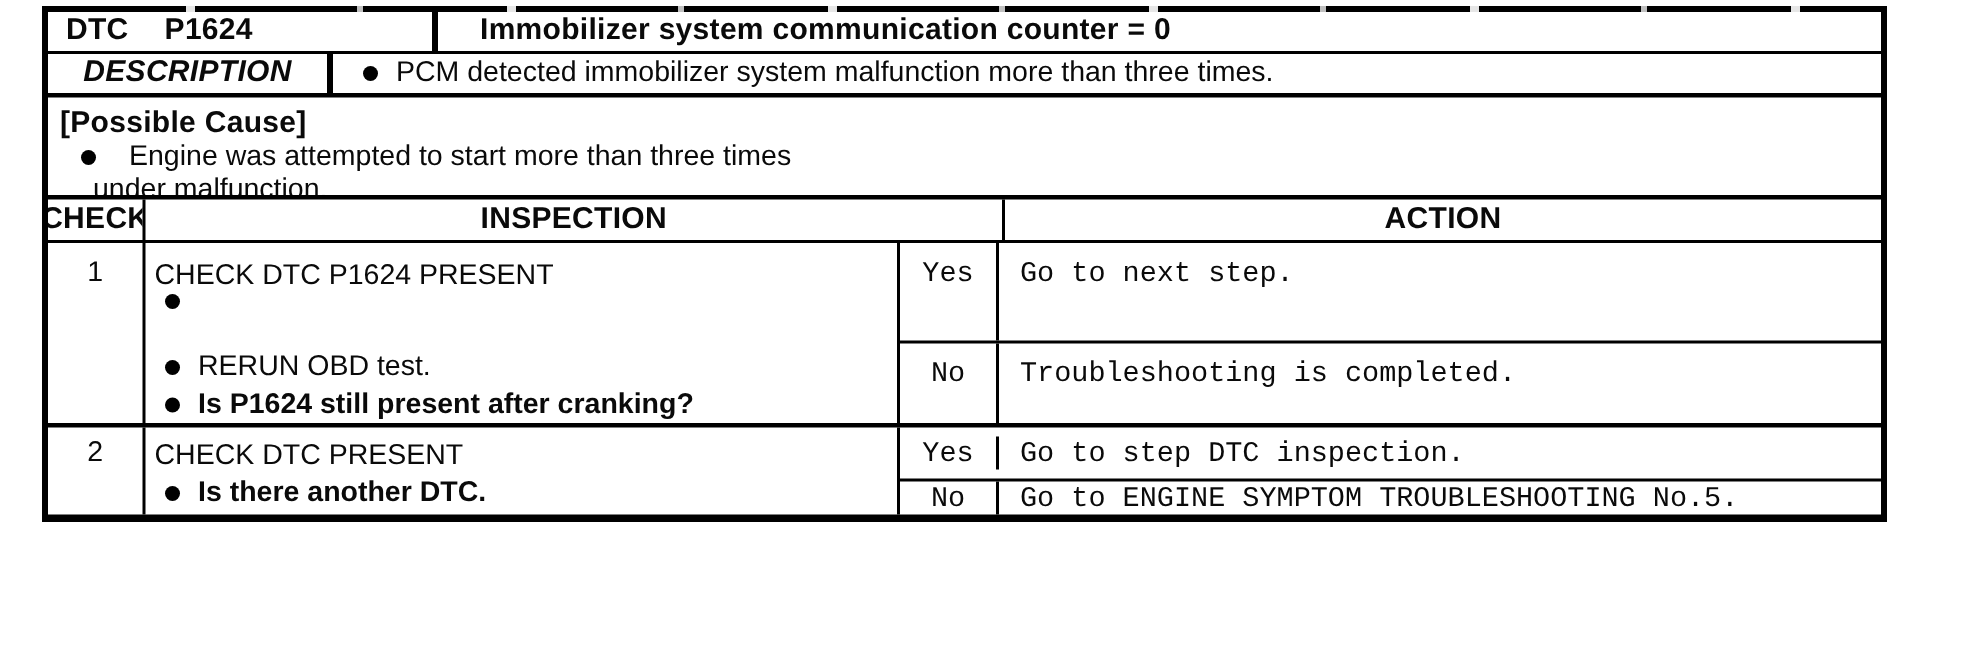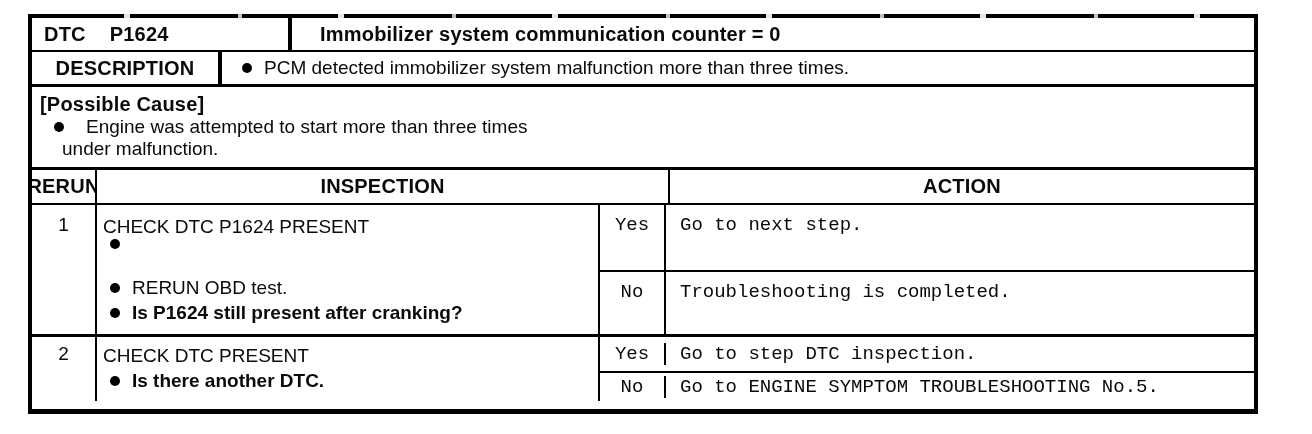--- a/index.html
+++ b/index.html
@@ -2,21 +2,21 @@
 <html><head>
 <meta charset="utf-8">
 <style>
   html,body{margin:0;padding:0;background:#f2f2f0;}
   .page{
     position:relative;width:1312px;height:434px;background:#ffffff;
     font-family:"Liberation Sans", sans-serif;color:#0a0a0a;overflow:hidden;
     -webkit-font-smoothing:none;
   }
   .tbl{
-    position:absolute;left:28px;top:14px;width:1230px;height:400px;
+    position:absolute;left:28px;top:4px;width:1230px;height:344px;
     border:4px solid #000;border-bottom-width:5px;box-sizing:border-box;
     display:flex;flex-direction:column;background:#fff;
   }
   
   .tbl::before{
     content:"";position:absolute;left:-4px;right:-4px;top:-4px;height:4px;
     background:repeating-linear-gradient(90deg,
       transparent 0 96px, rgba(255,255,255,.9) 96px 102px,
       transparent 102px 210px, rgba(255,255,255,.75) 210px 214px);
     pointer-events:none;
@@ -34,21 +34,21 @@
   .hcenter{justify-content:center;text-align:center;}
 
   
   .r-dtc{height:34px;}
   .dtc-label{width:260px;padding-left:12px;}
   .dtc-code{margin-left:24px;}
   .dtc-title{flex:1;padding-left:28px;}
 
   
   .r-desc{height:35px;}
-  .desc-label{width:190px;}
+  .desc-label{width:190px;font-style:italic;}
   .desc-body{flex:1;padding-left:20px;display:flex;align-items:center;}
 
   
   .r-cause{height:83px;display:block;padding:6px 10px 0 8px;}
   .cause-head{line-height:23px;}
   .cause-item{display:flex;margin-left:14px;line-height:22px;}
   .cause-text{margin-left:10px;}
 
   
   .r-cols{height:35px;}
@@ -110,21 +110,21 @@
       <div class="cause-item">
         <span class="dot" style="margin-left:0"></span>
         <span class="cause-text">Engine was attempted to start more than three times</span>
       </div>
       <div class="cause-item" style="margin-left:22px">
         <span>under malfunction.</span>
       </div>
     </div>
 
     <div class="row r-cols bb1">
-      <div class="cell h-step br2 vcenter hcenter fs-head">RERUN</div>
+      <div class="cell h-step br2 vcenter hcenter fs-head">CHECK</div>
       <div class="cell h-insp br2 vcenter hcenter fs-head">INSPECTION</div>
       <div class="cell h-act vcenter hcenter fs-head">ACTION</div>
     </div>
 
     <div class="row r-step1">
       <div class="cell c-num br2 fs-body">1</div>
       <div class="cell c-insp br2 fs-body">
         <div>CHECK DTC P1624 PRESENT</div>
         <div class="bullet-line">
           <span class="dot"></span>

